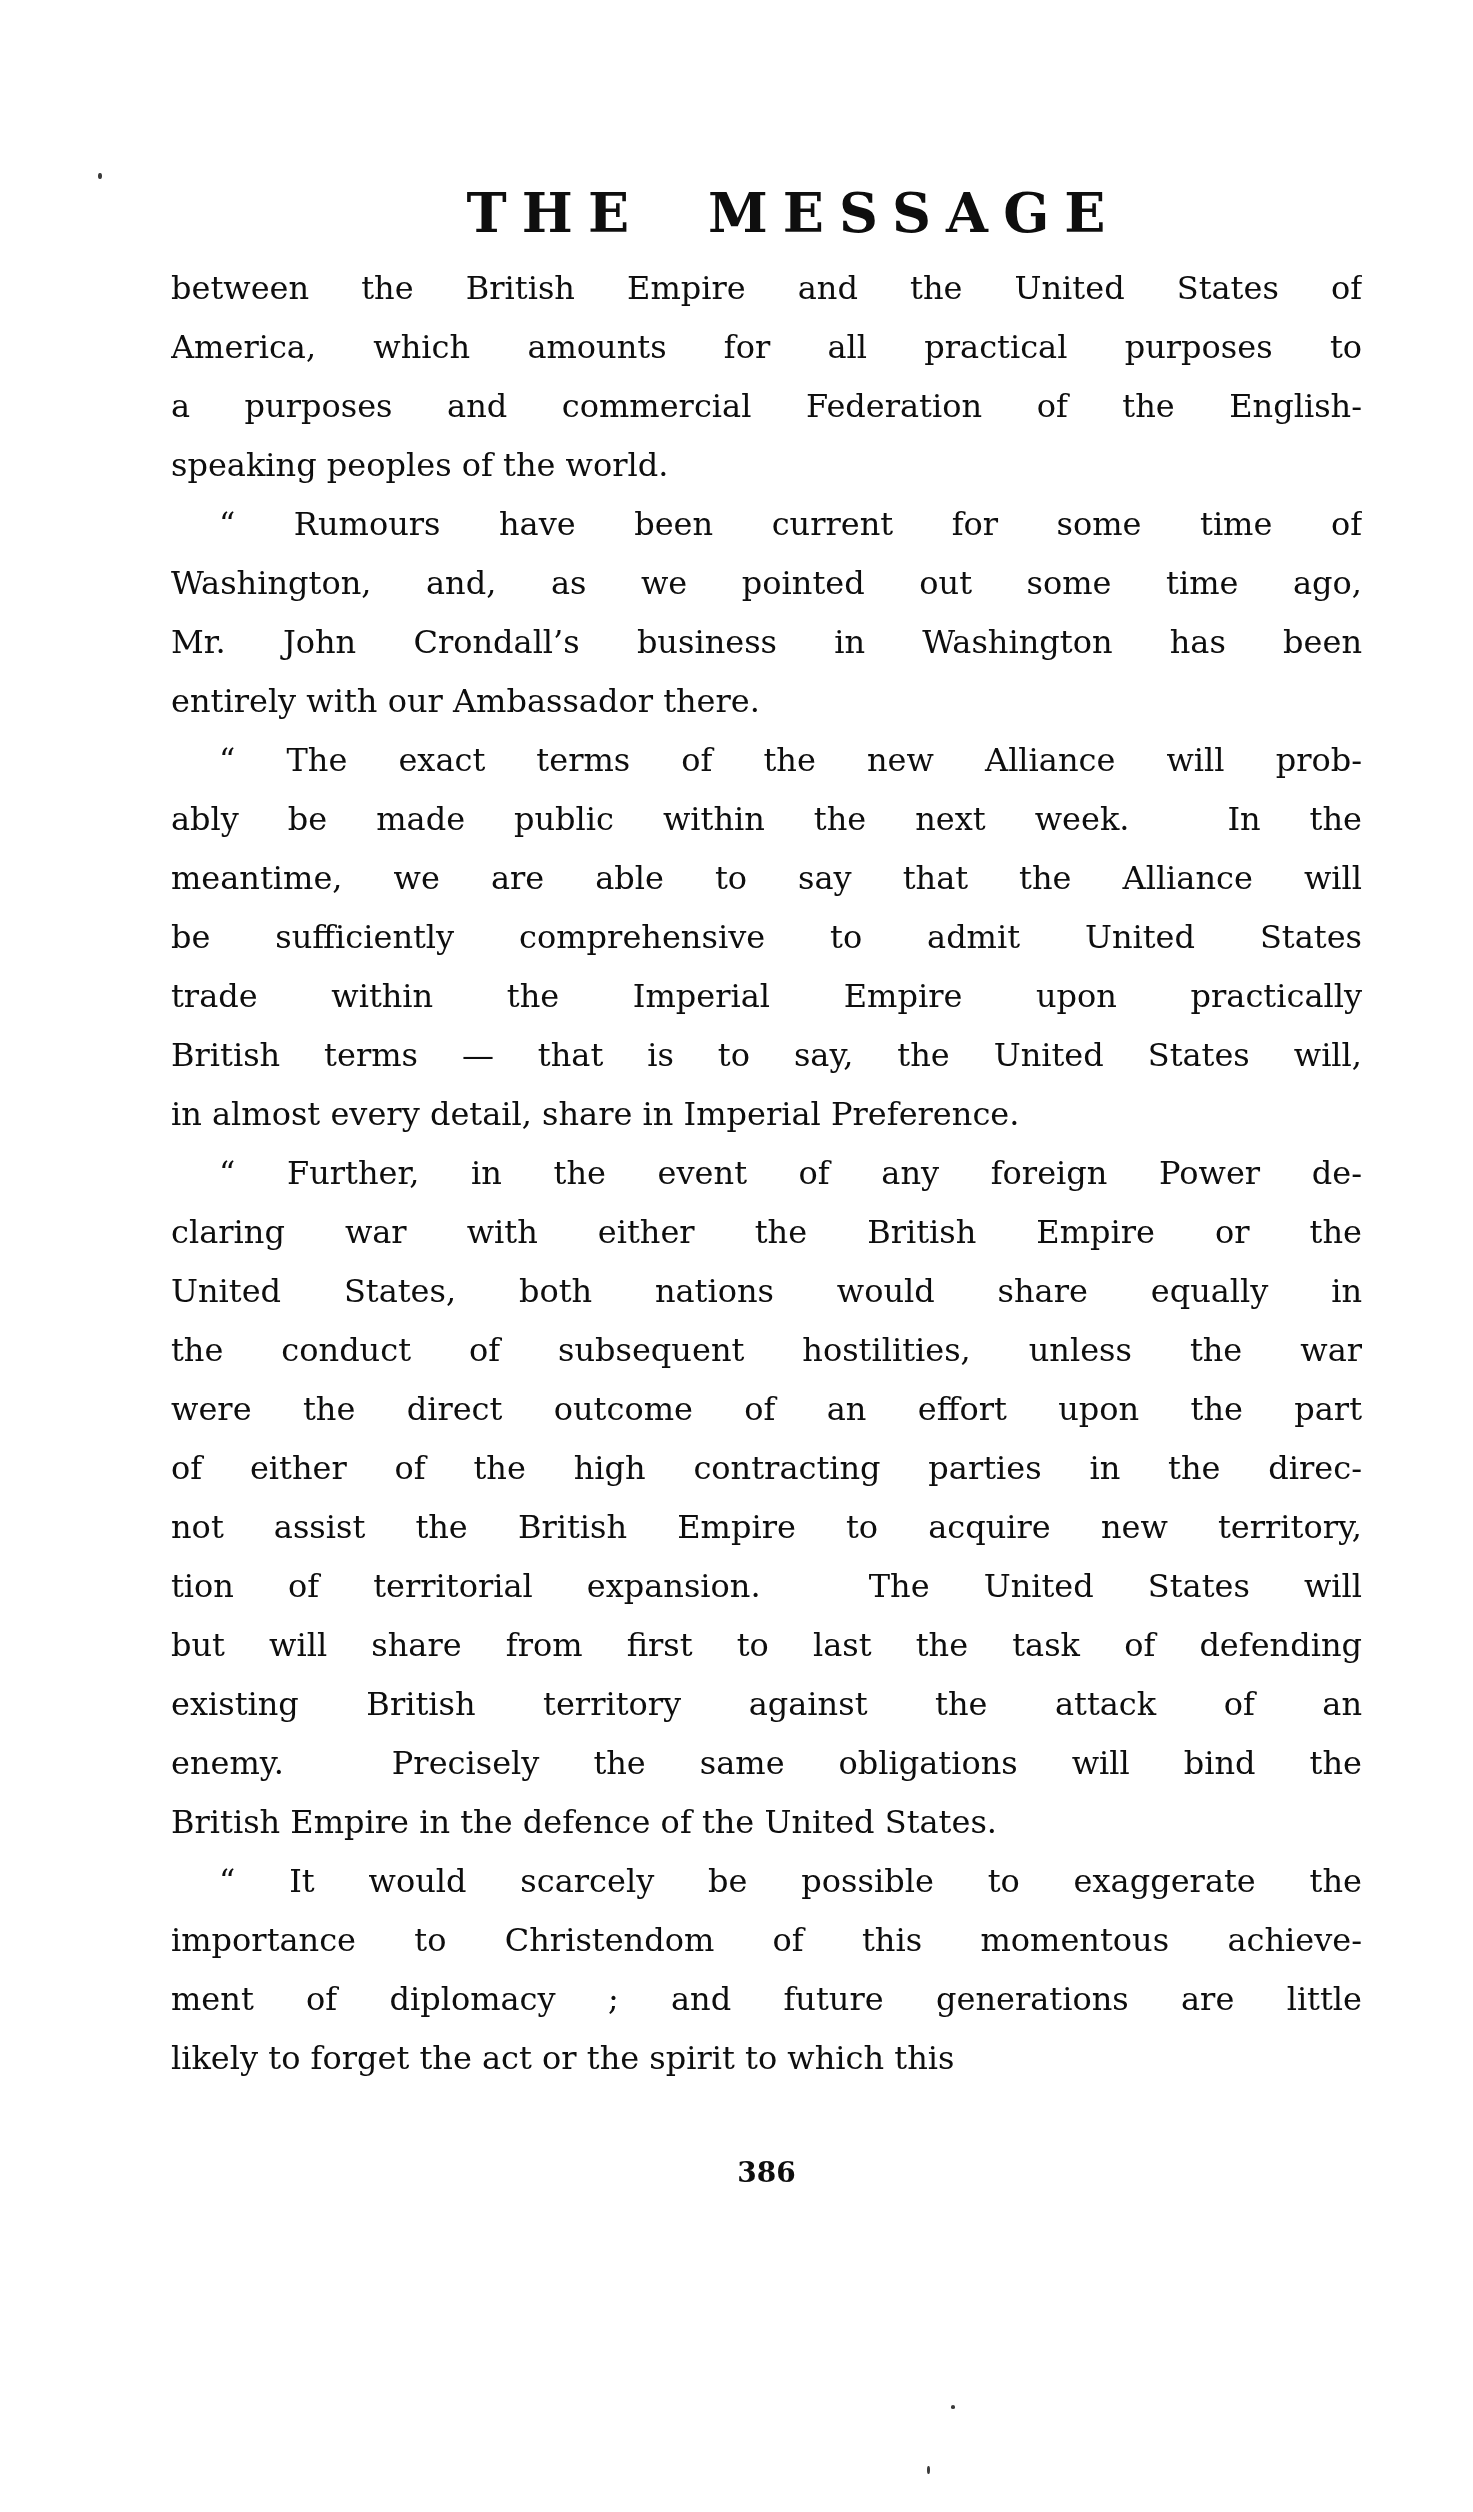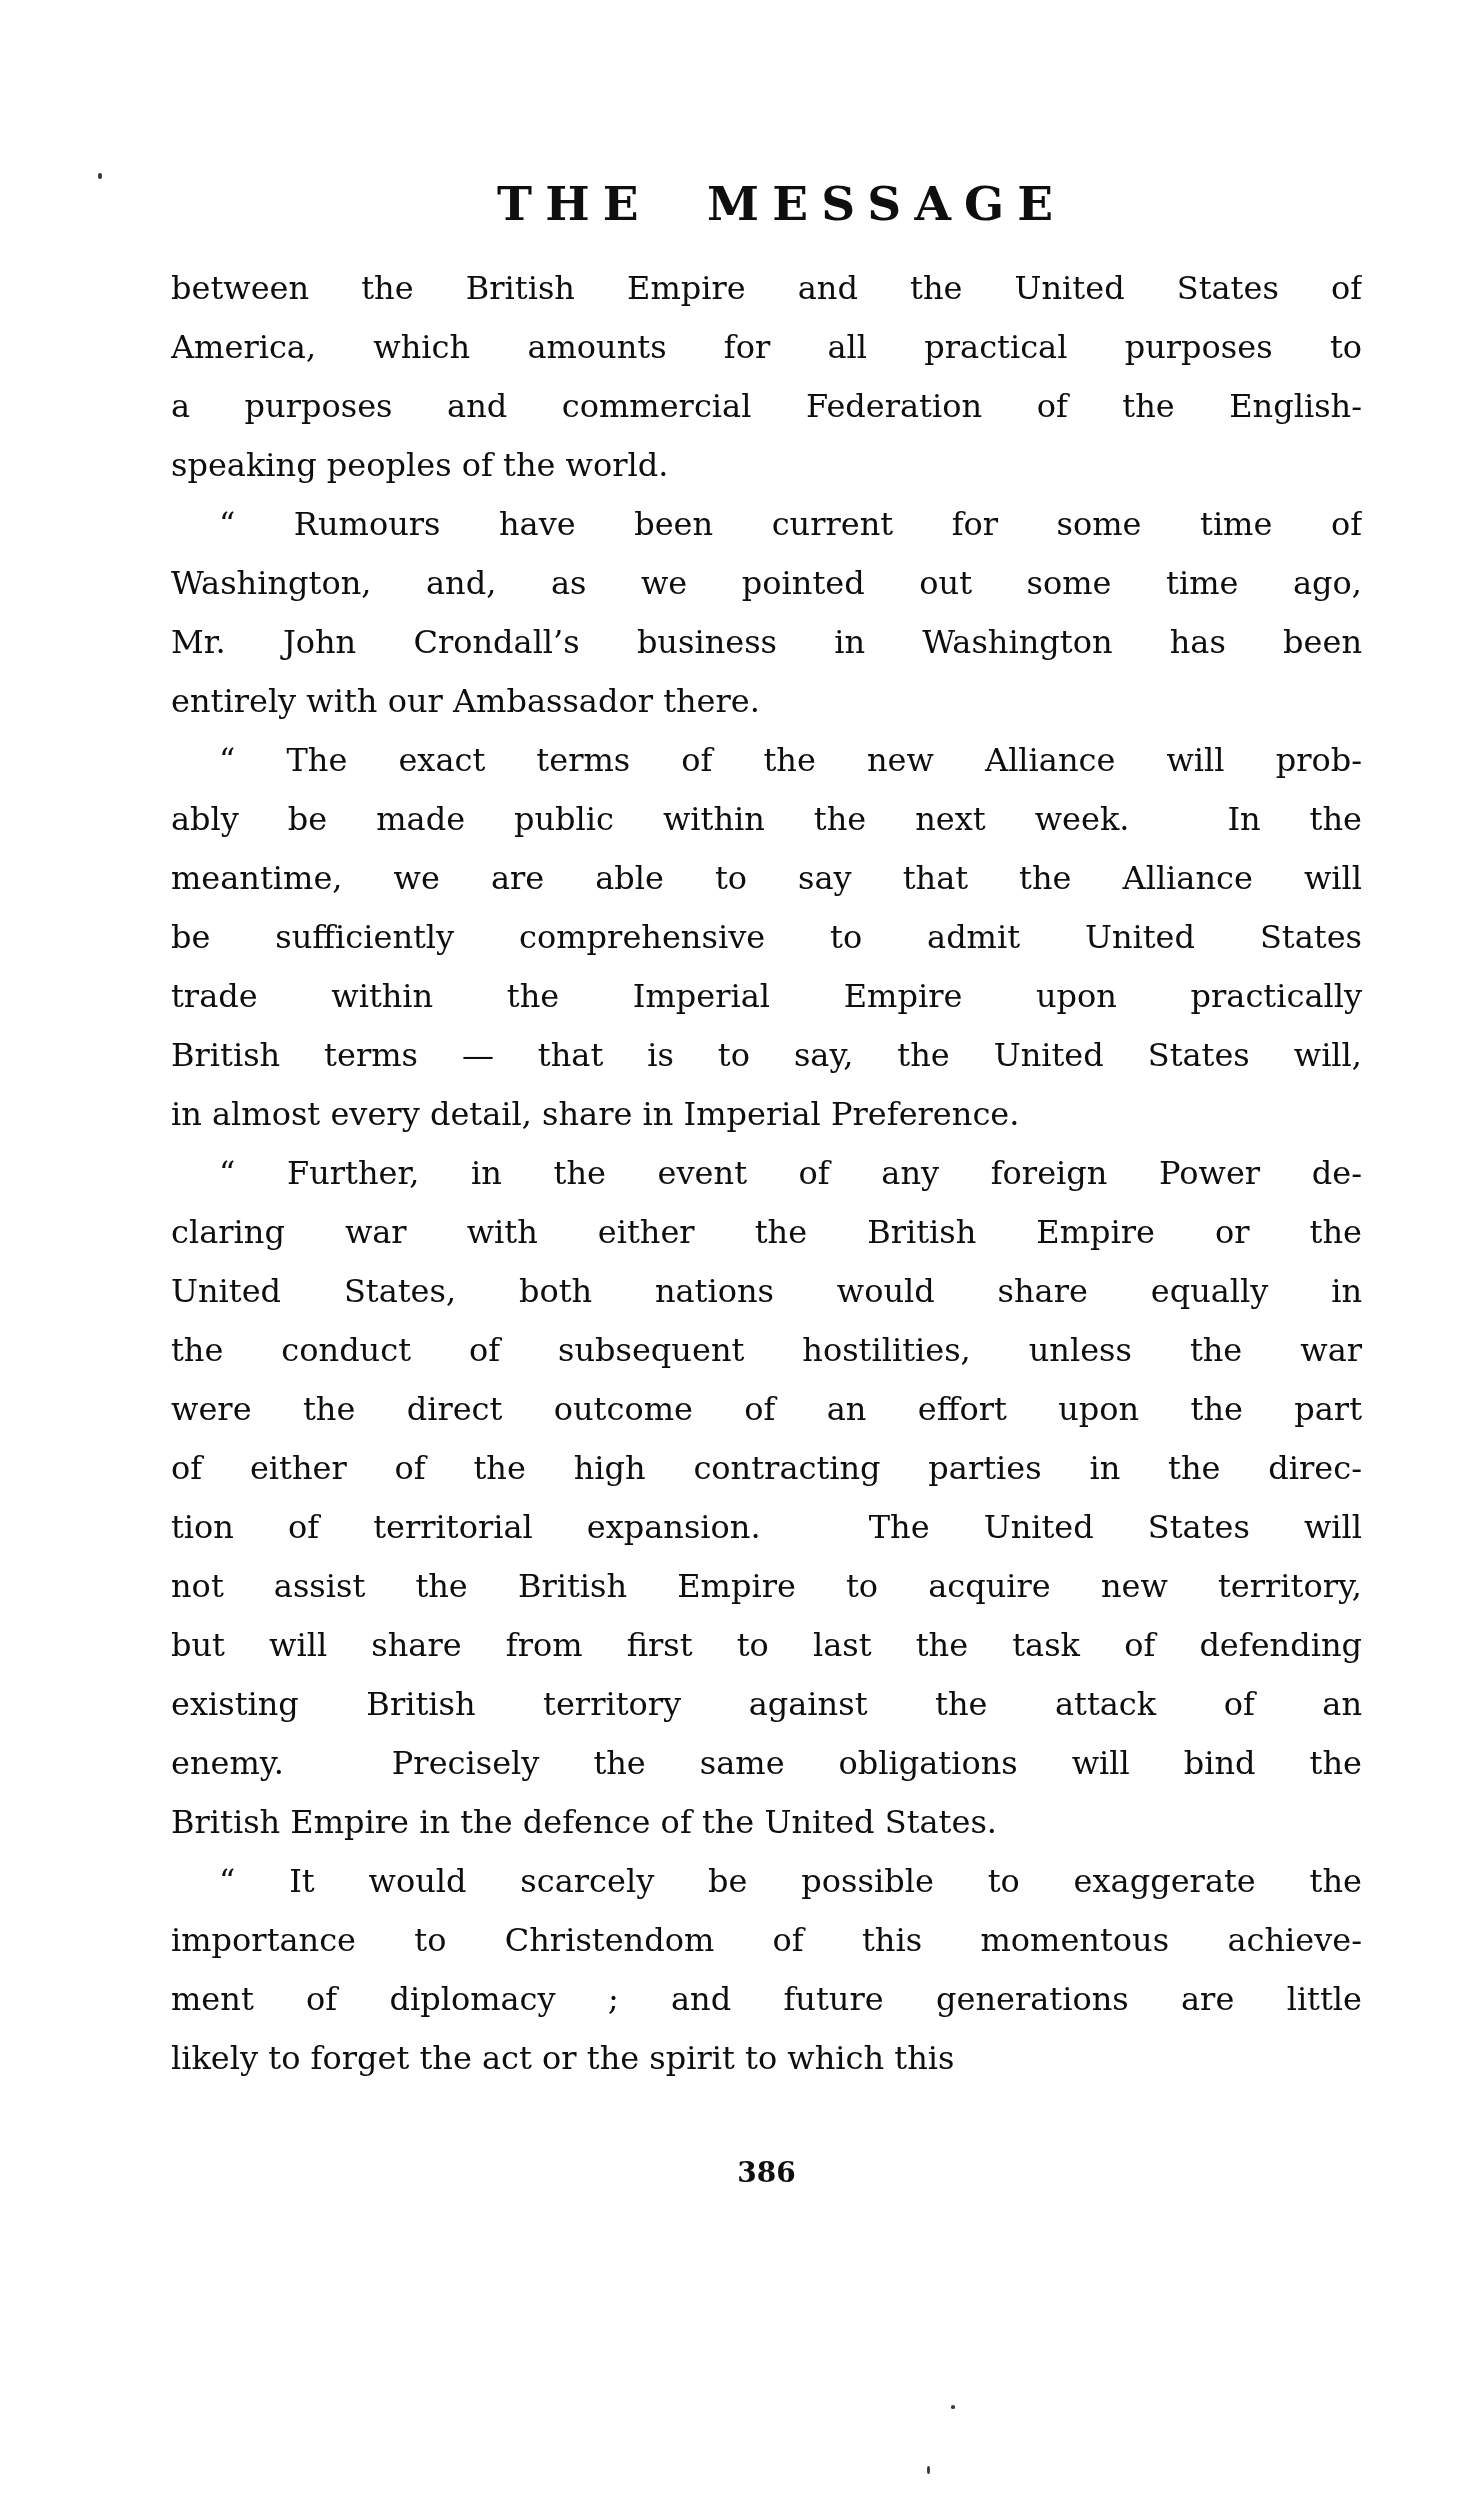--- a/index.html
+++ b/index.html
@@ -15,23 +15,23 @@
     background: #ffffff;
     color: #0e0e0e;
     font-family: "DejaVu Serif", "Liberation Serif", serif;
     overflow: hidden;
   }
   .page-title {
     position: absolute;
     top: 171px;
     left: 171px;
     width: 1191px;
-    margin: 2px;
+    margin: 12px;
     text-align: center;
-    font-size: 47px;
+    font-size: 54px;
     font-weight: bold;
     line-height: 61px;
     letter-spacing: 0.28em;
     word-spacing: 0.55em;
     padding-left: 0.28em; 
     white-space: nowrap;
   }
   .text-column {
     position: absolute;
     top: 259px;
@@ -104,22 +104,22 @@
         <div class="line">British terms — that is to say, the United States will,</div>
         <div class="line last">in almost every detail, share in Imperial Preference.</div>
       </div>
       <div class="paragraph">
         <div class="line indent">“ Further, in the event of any foreign Power de-</div>
         <div class="line">claring war with either the British Empire or the</div>
         <div class="line">United States, both nations would share equally in</div>
         <div class="line">the conduct of subsequent hostilities, unless the war</div>
         <div class="line">were the direct outcome of an effort upon the part</div>
         <div class="line">of either of the high contracting parties in the direc-</div>
+        <div class="line">not assist the British Empire to acquire new territory,</div>
         <div class="line">tion of territorial expansion.  The United States will</div>
-        <div class="line">not assist the British Empire to acquire new territory,</div>
         <div class="line">but will share from first to last the task of defending</div>
         <div class="line">existing British territory against the attack of an</div>
         <div class="line">enemy.  Precisely the same obligations will bind the</div>
         <div class="line last">British Empire in the defence of the United States.</div>
       </div>
       <div class="paragraph">
         <div class="line indent">“ It would scarcely be possible to exaggerate the</div>
         <div class="line">importance to Christendom of this momentous achieve-</div>
         <div class="line">ment of diplomacy ; and future generations are little</div>
         <div class="line last">likely to forget the act or the spirit to which this</div>

